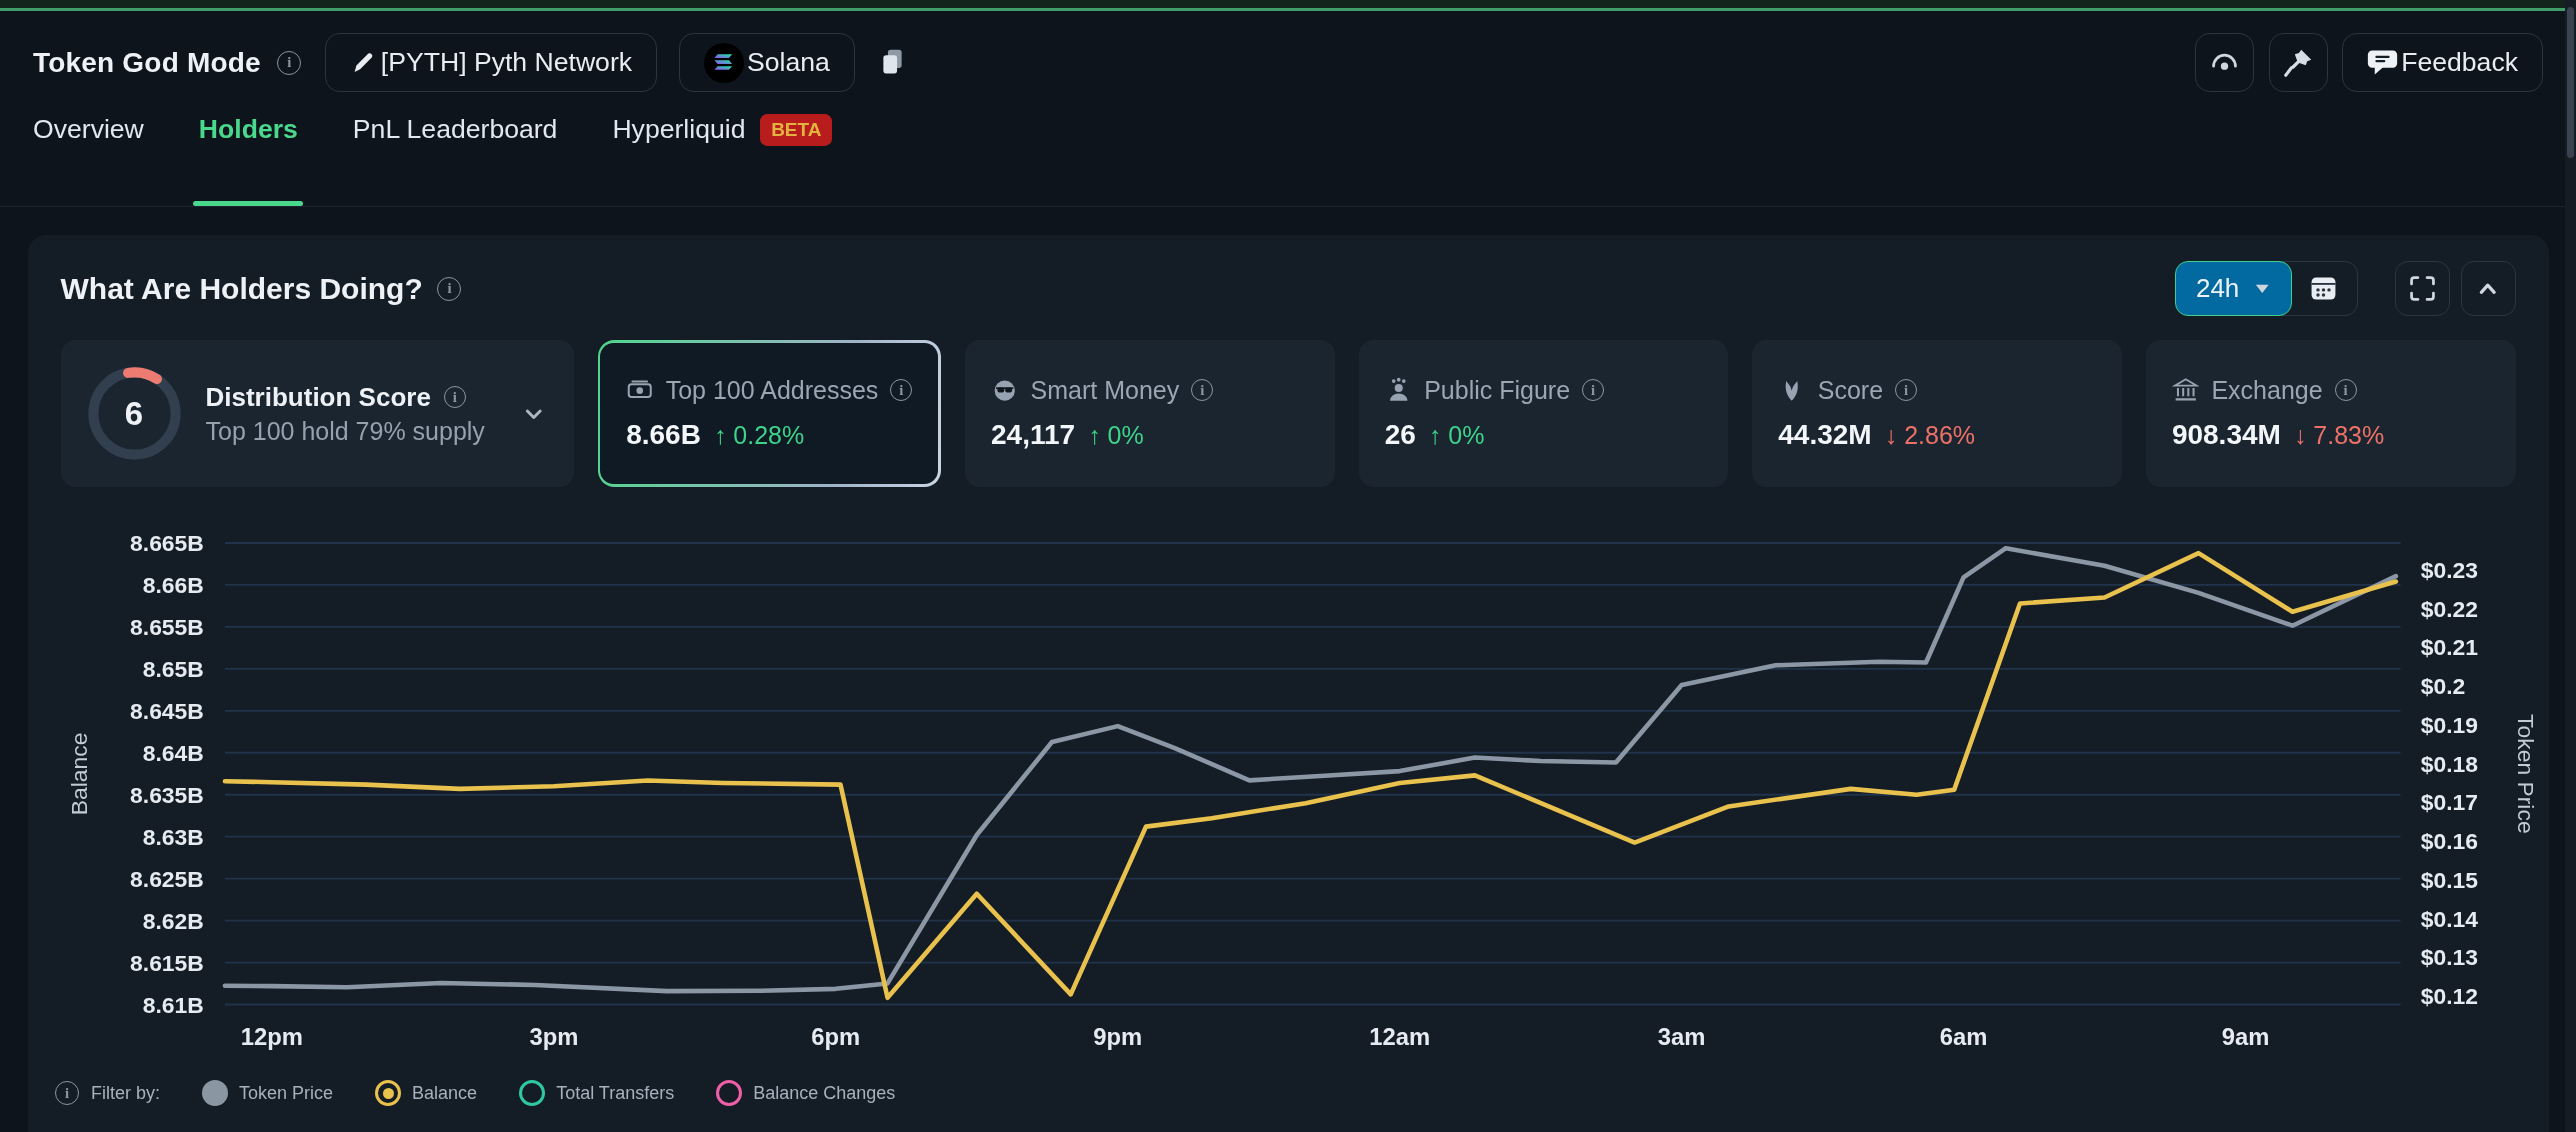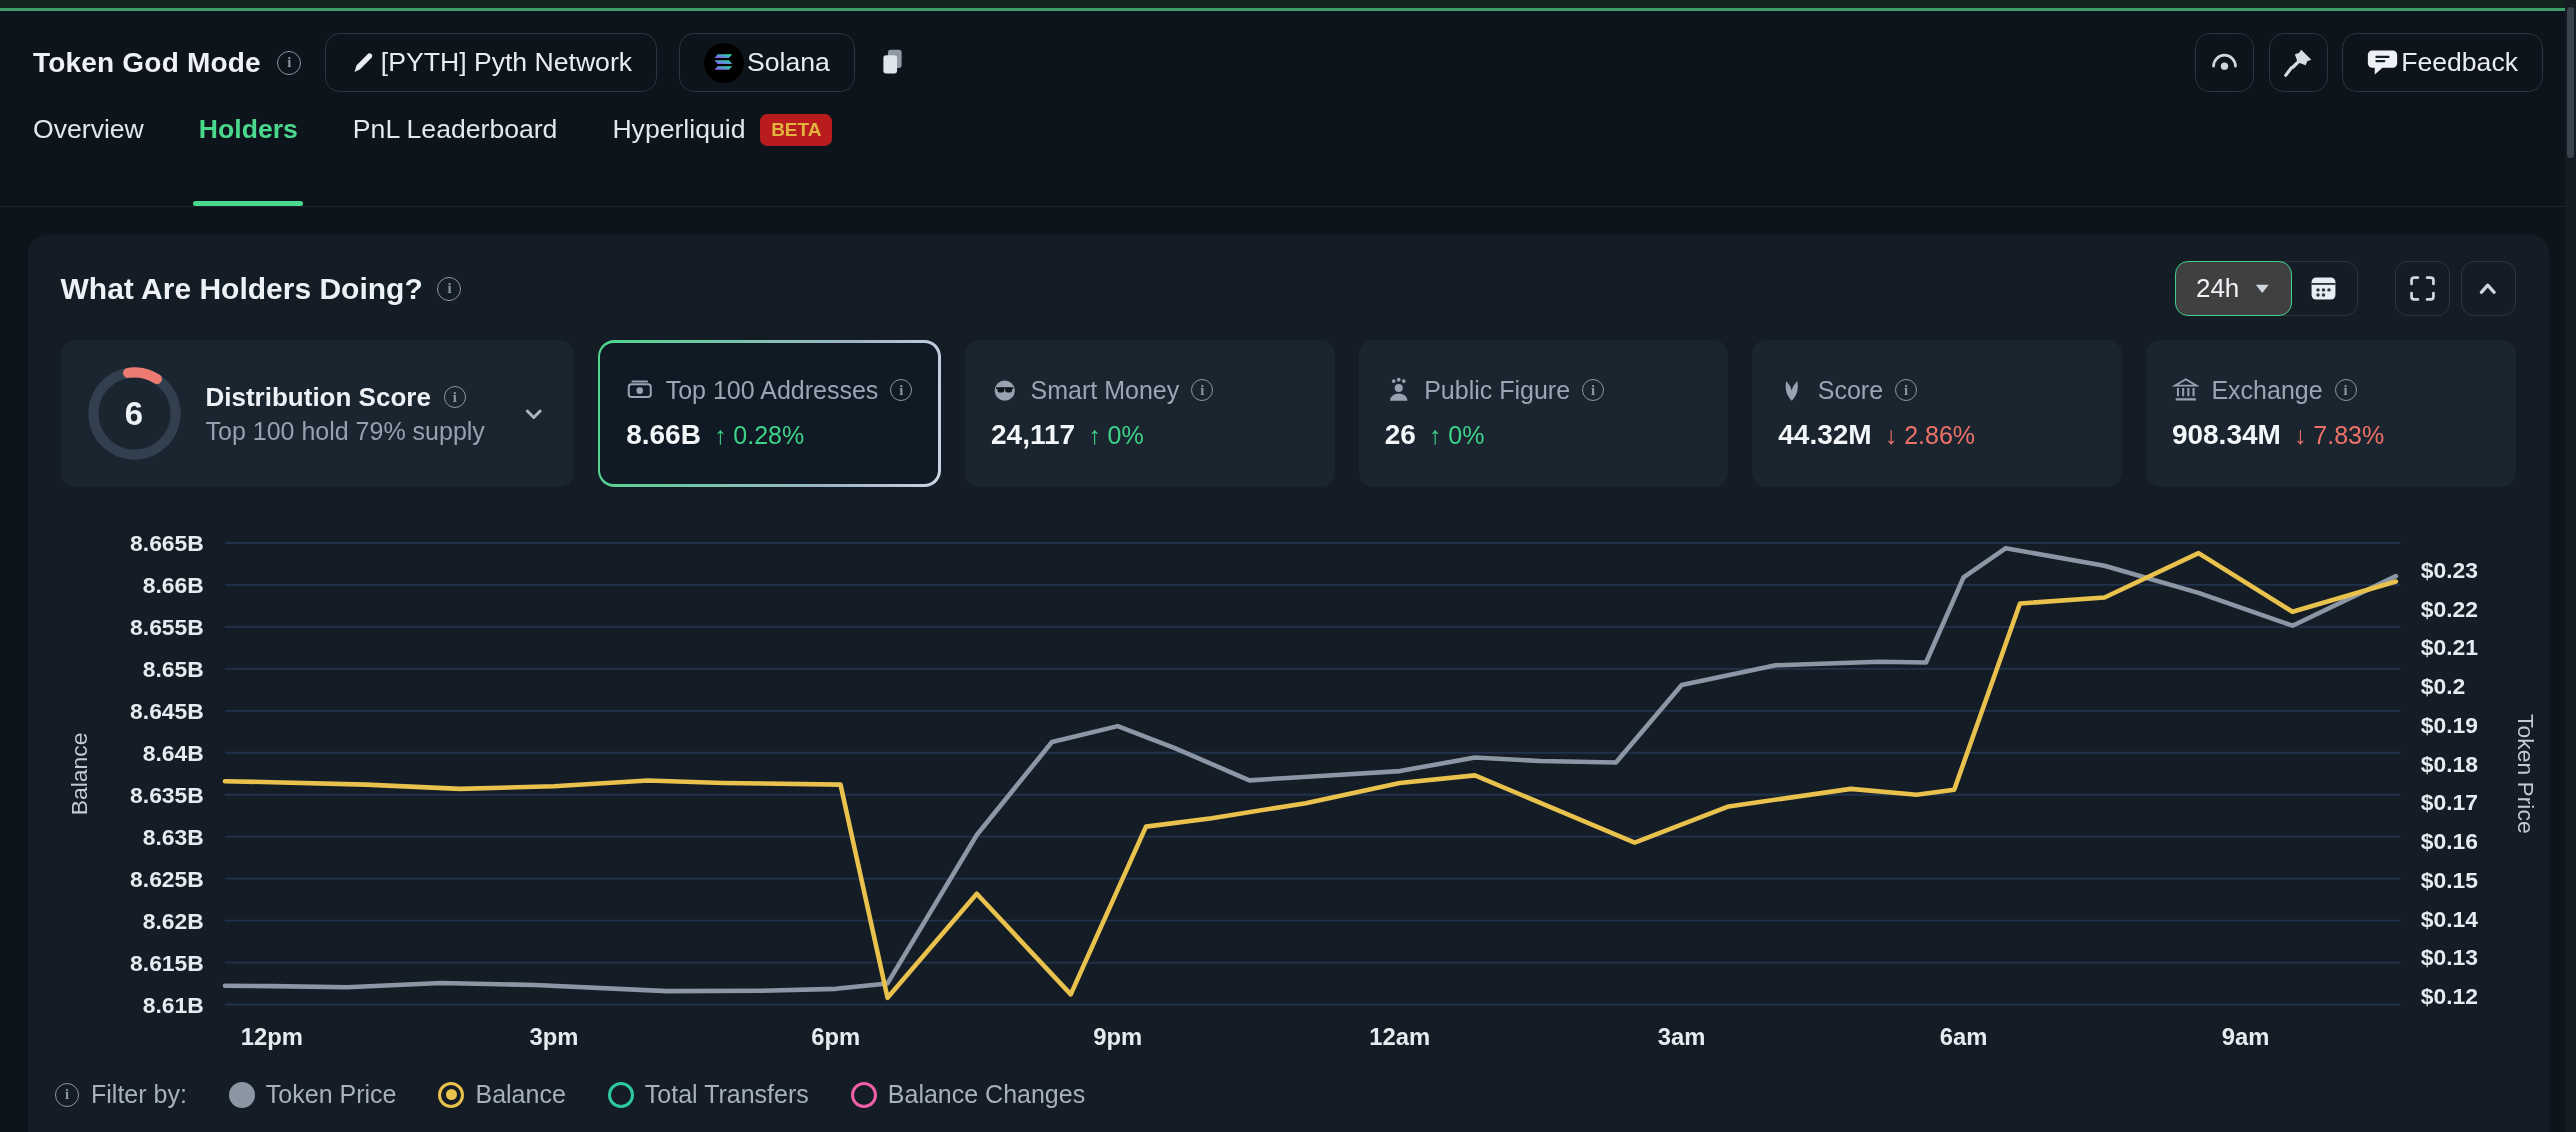--- a/index.html
+++ b/index.html
@@ -31,21 +31,21 @@
   .tab.active::after{content:"";position:absolute;left:-5.5px;right:-5.5px;bottom:0;height:5.5px;border-radius:3.7px;background:#4ad88c}
   .beta{font-size:19px;font-weight:700;color:#e3b33f;background:#b91c1c;border-radius:7.3px;padding:6.4px 11px;line-height:1}
   
   .panel{position:absolute;left:27.5px;right:27.5px;top:235px;height:1017px;background:#141c26;border-radius:18.3px}
   .panel-head{display:flex;align-items:center;margin:26px 33px 0}
   .panel-title{font-size:30px;font-weight:700}
   .ph-gap{width:14.7px}
   .controls{margin-left:auto;display:flex;align-items:center}
   .tf-group{display:flex;align-items:stretch;height:55px}
   .tf-select{border:1.8px solid #41cf8b;border-radius:13px;display:flex;align-items:center;gap:14.7px;
-    padding:0 20px;font-size:26px;color:#eef2f6;background:#404040;position:relative;z-index:1;box-sizing:border-box}
+    padding:0 20px;font-size:26px;color:#eef2f6;background:#0369a1;position:relative;z-index:1;box-sizing:border-box}
   .tf-cal{border:1.8px solid #2b3642;border-radius:0 13px 13px 0;margin-left:-13px;padding:0 16.5px 0 27.5px;
     display:flex;align-items:center;box-sizing:border-box}
   .sqbtn{width:55px;height:55px;border:1.8px solid #2b3642;border-radius:13px;display:flex;align-items:center;
     justify-content:center;box-sizing:border-box}
   .ml40{margin-left:37px}.ml12{margin-left:11px}
   
   .stats{display:flex;gap:24px;margin:24px 33px 0;height:147px}
   .dist-card{width:513px;flex:none;background:#1b2530;border-radius:14.7px;display:flex;align-items:center;
     padding:0 26px;gap:24px;box-sizing:border-box}
   .gauge{position:relative;width:95px;height:95px;flex:none}
@@ -61,21 +61,21 @@
   .stat-label{display:flex;align-items:center;gap:12px;font-size:25px;color:#9aa6b3;white-space:nowrap}
   .stat-value-row{display:flex;align-items:baseline;gap:13px}
   .stat-value{font-size:28px;font-weight:700;color:#f4f7fa}
   .chg{font-size:25px;font-weight:500;white-space:nowrap}
   .chg.up{color:#3dd389}.chg.down{color:#ee7168}
   .sicon{flex:none}
   
   .chart{margin-top:12px}
   .chart svg{display:block}
   
-  .legend{display:flex;align-items:center;gap:42px;margin:13px 0 0 27.5px;font-size:25px;color:#a7b1bc}
+  .legend{display:flex;align-items:center;gap:42px;margin:13px 0 0 27.5px;font-size:18px;color:#a7b1bc}
   .legend-prefix{display:flex;align-items:center;gap:12px}
   .leg-item{display:flex;align-items:center;gap:11px;cursor:pointer}
   .marker{width:26px;height:26px;border-radius:50%;box-sizing:border-box;display:flex}
   .marker .dot{width:11px;height:11px;border-radius:50%;margin:auto}
   
   .scrollbar{position:absolute;right:0;top:0;bottom:0;width:11px;background:#151c24}
   .scroll-thumb{position:absolute;right:1.8px;top:7.3px;width:7.3px;height:151px;border-radius:3.7px;background:#38434f}
 </style>
 </head>
 <body>

